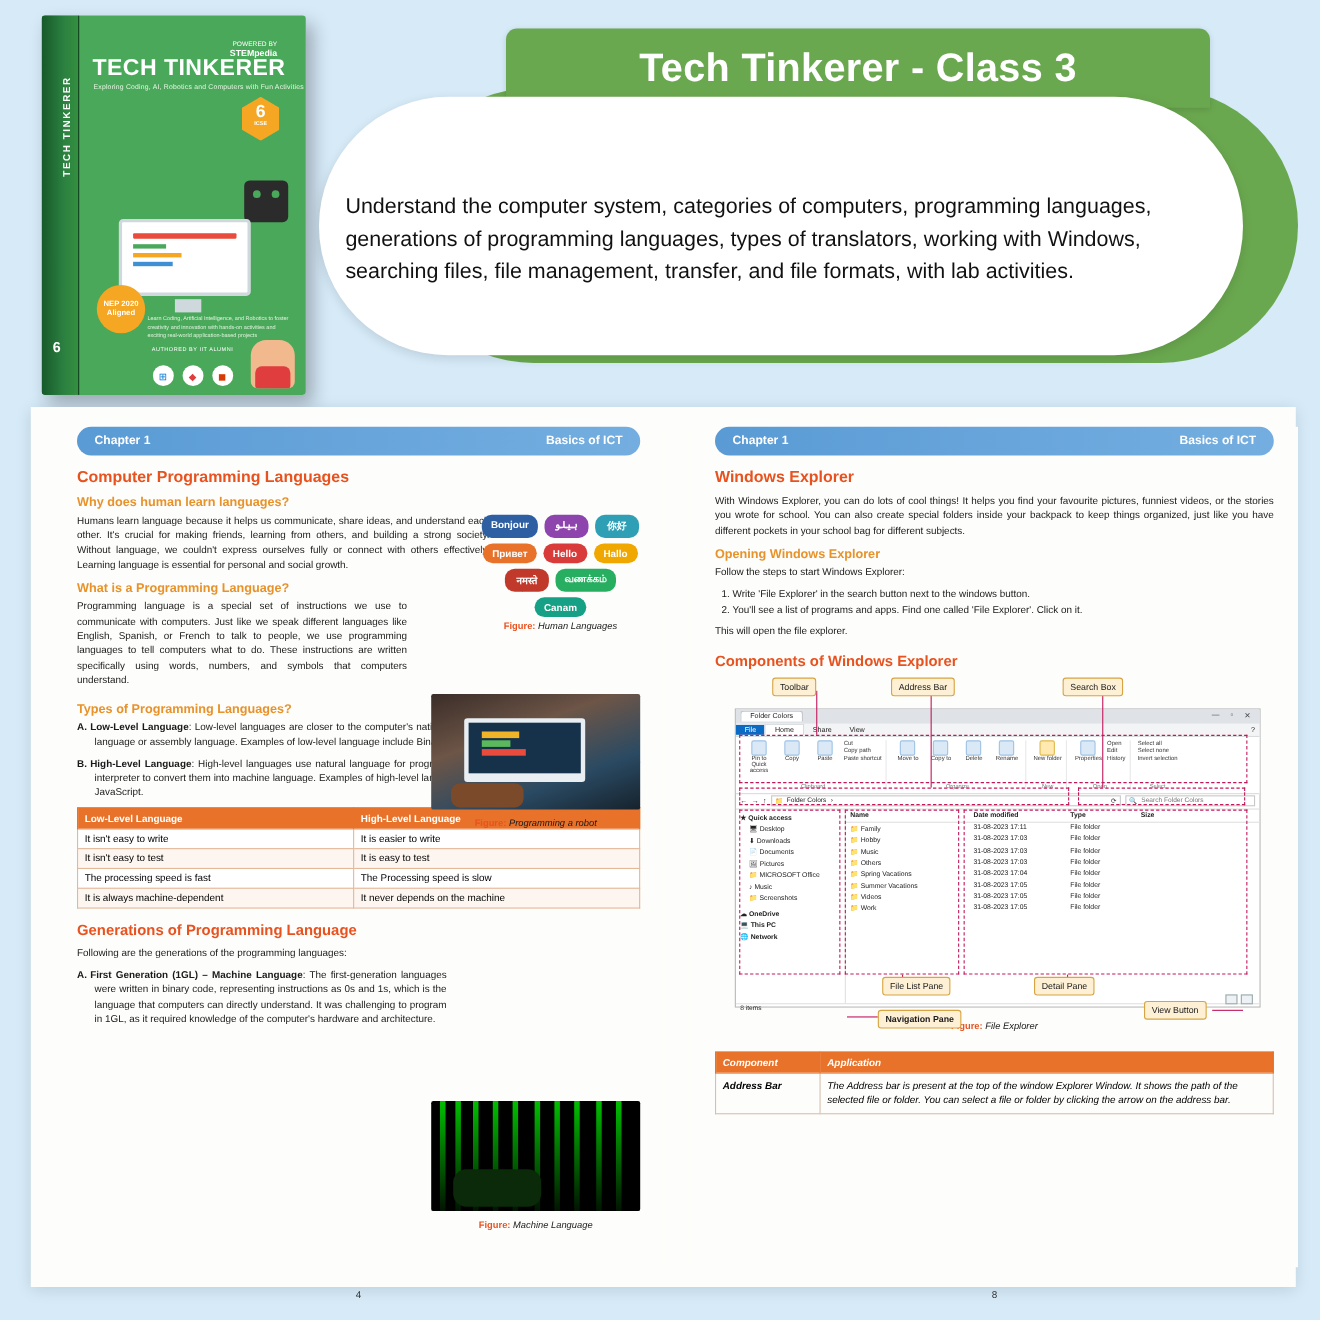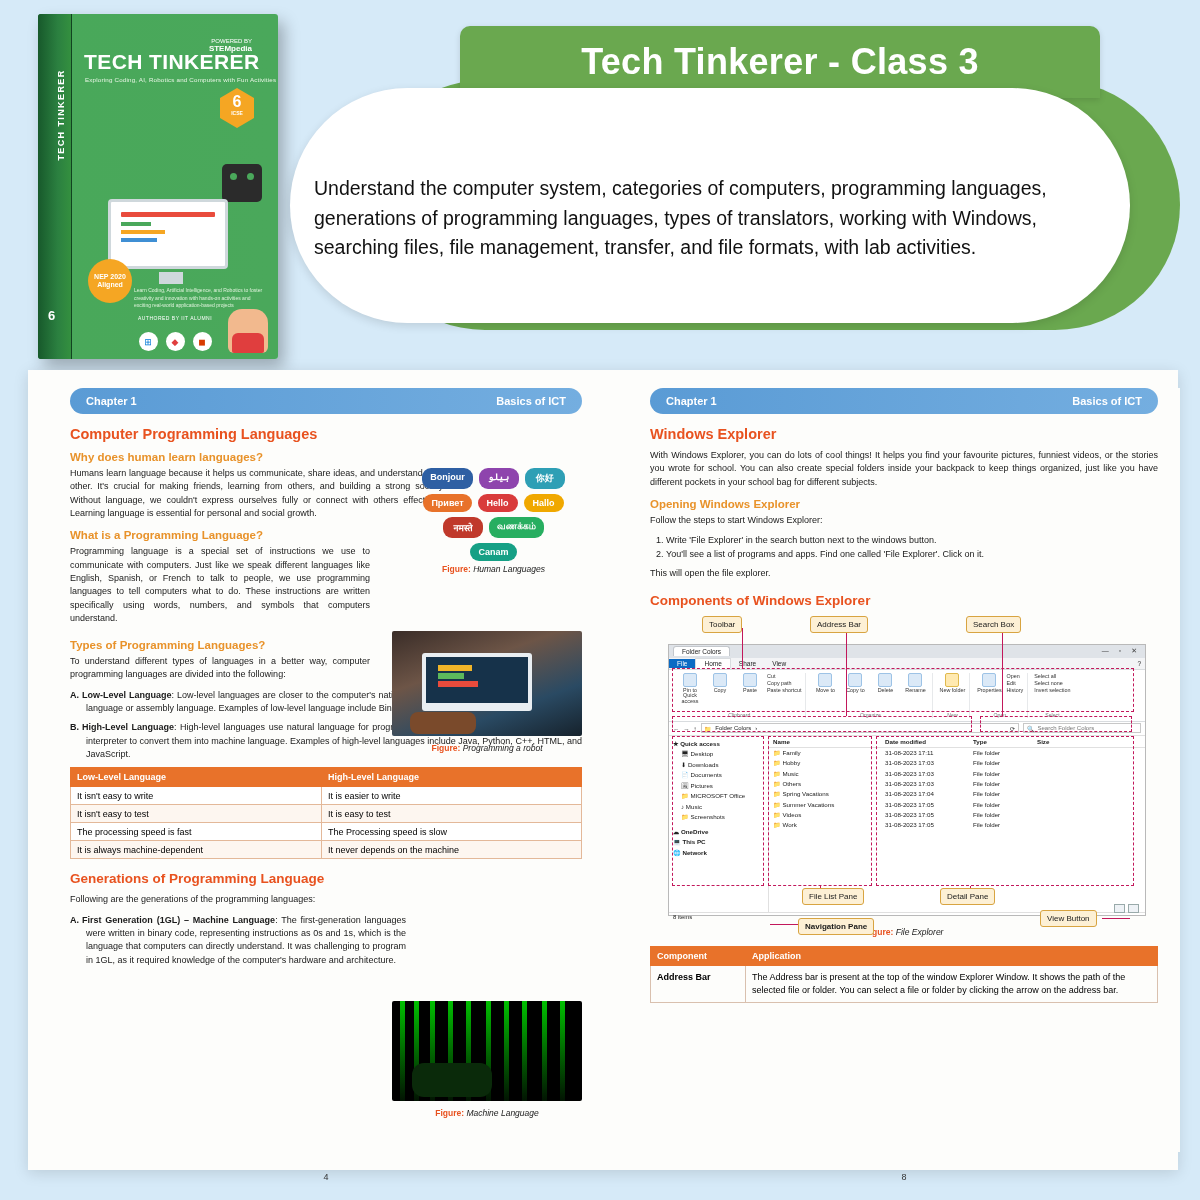--- a/index.html
+++ b/index.html
@@ -137,21 +137,21 @@
   p.body { font-size:9px; line-height:1.48; color:#1a1a1a; text-align:justify; margin:0 0 7px; }
   ol.body, ul.body { font-size:9px; line-height:1.5; margin:0 0 6px 0; padding-left:16px; color:#1a1a1a;}
   .lvl { font-size:9px; line-height:1.48; color:#1a1a1a; margin:0 0 6px 16px; text-indent:-16px; text-align:justify;}
   .lvl b.k { display:inline-block; width:12px; text-indent:0; }
   .fig-cap { font-size:8.5px; text-align:center; color:#1a1a1a; margin-top:3px;}
   .fig-cap b { color:#e8521f; }
   .fig-cap i { }
   .page-num { position:absolute; bottom:8px; left:0; right:0; text-align:center; font-size:9px; color:#333;}
 
   
-  .lang-fig { position:absolute; right:38px; top:42px; width:145px; }
+  .lang-fig { position:absolute; right:22px; top:42px; width:145px; }
   .bubbles { display:flex; flex-wrap:wrap; gap:5px 6px; justify-content:center; }
   .bub {
     color:#fff; font-size:9px; font-weight:bold; border-radius:9px;
     padding:4px 8px; min-width:40px; text-align:center; position:relative;
   }
   .bub:after{ content:""; position:absolute; left:12px; bottom:-4px; border:4px solid transparent; border-top-color:inherit; }
 
   .photo {
     position:absolute; right:22px; width:190px; border-radius:2px; overflow:hidden;
   }
@@ -211,21 +211,21 @@
   .navpane .grp { font-weight:bold; }
   .navpane .it { padding-left:8px; }
   .filepane { flex:1; font-size:6.2px; }
   .file-head { display:flex; border-bottom:1px solid #e0e0e0; font-weight:bold; padding:2px 4px; }
   .file-row { display:flex; padding:1.2px 4px; }
   .c-name { width:112px; } .c-date { width:88px; } .c-type { width:64px; } .c-size { width:40px;}
   .statusbar { height:10px; border-top:1px solid #e0e0e0; font-size:6px; padding:1px 4px; display:flex; align-items:center;}
   .viewbtn { position:absolute; right:6px; bottom:2px; display:flex; gap:3px;}
   .vb { width:11px; height:9px; border:1px solid #9aa; background:#eef2f6;}
 
-  table.comp { width:100%; border-collapse:collapse; font-size:9px; }
+  table.comp { width:100%; border-collapse:collapse; font-size:9px; margin-top:10px;font-style:italic;}
   table.comp th { background:#e8722a; color:#fff; text-align:left; padding:4px 6px; border:1px solid #e8722a;}
   table.comp td { border:1px solid #d9c0ae; padding:5px 6px; vertical-align:top; line-height:1.45;}
 </style>
 </head>
 <body>
 
 <div class="header-wrap">
 
   <div class="book-cover">
     <div class="spine">
@@ -315,21 +315,20 @@
         <div class="blk" style="left:46px;top:42px;width:26px;height:6px;background:#5cb85c;"></div>
         <div class="blk" style="left:46px;top:50px;width:40px;height:6px;background:#e94b3c;"></div>
         <div class="hand"></div>
       </div>
       <div style="position:absolute; right:22px; top:314px; width:190px;" class="fig-cap">
         <b>Figure:</b>
         <i>Programming a robot</i>
       </div>
 
       <div class="h2" style="margin-top:14px">Types of Programming Languages?</div>
-      <p class="body" style="width:300px">To understand different types of languages in a better way, computer programming languages are divided into the following:</p>
       <div class="lvl">
         <b class="k">A.</b><b>Low-Level Language</b><span>: Low-level languages are closer to the computer's native language. They are also known as machine language or assembly language. Examples of low-level language include Binary code, Assembly, and Machine Code.</span>
       </div>
       <div class="lvl">
         <b class="k">B.</b><b>High-Level Language</b><span>: High-level languages use natural language for programming instructions and require a compiler or interpreter to convert them into machine language. Examples of high-level languages include Java, Python, C++, HTML, and JavaScript.</span>
       </div>
 
       <table class="cmp">
         <tbody>
             <tr>

